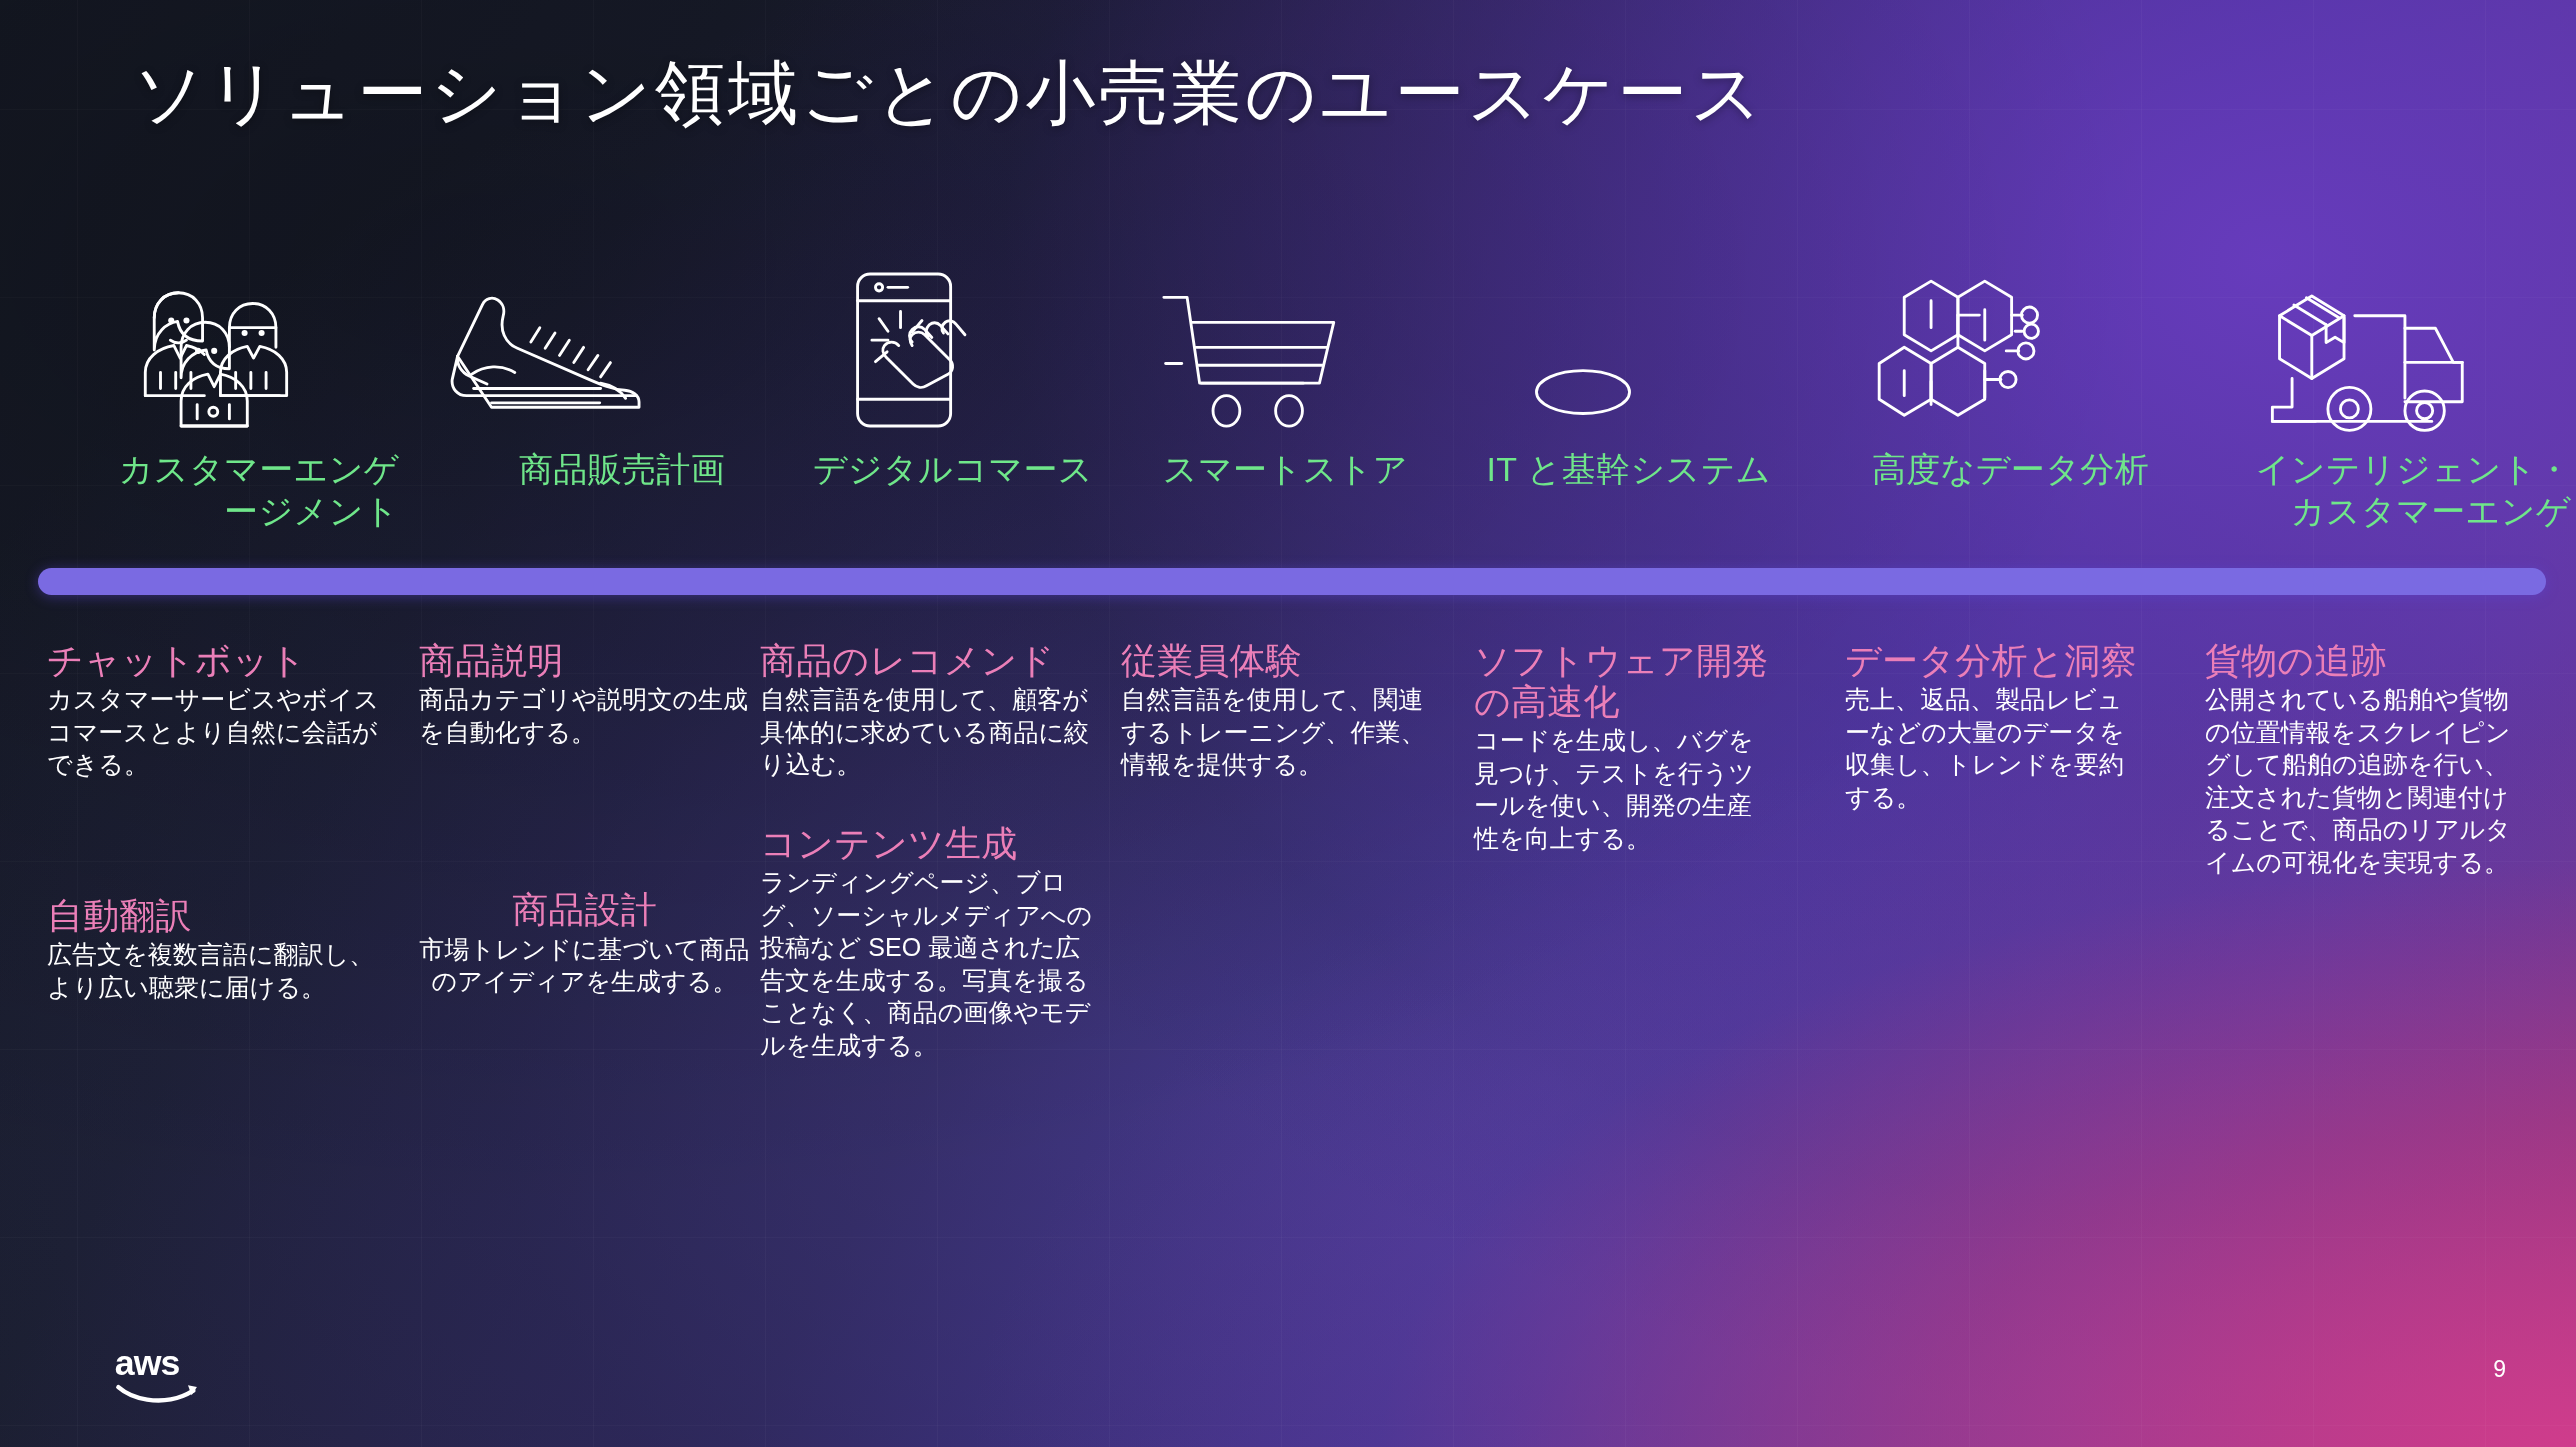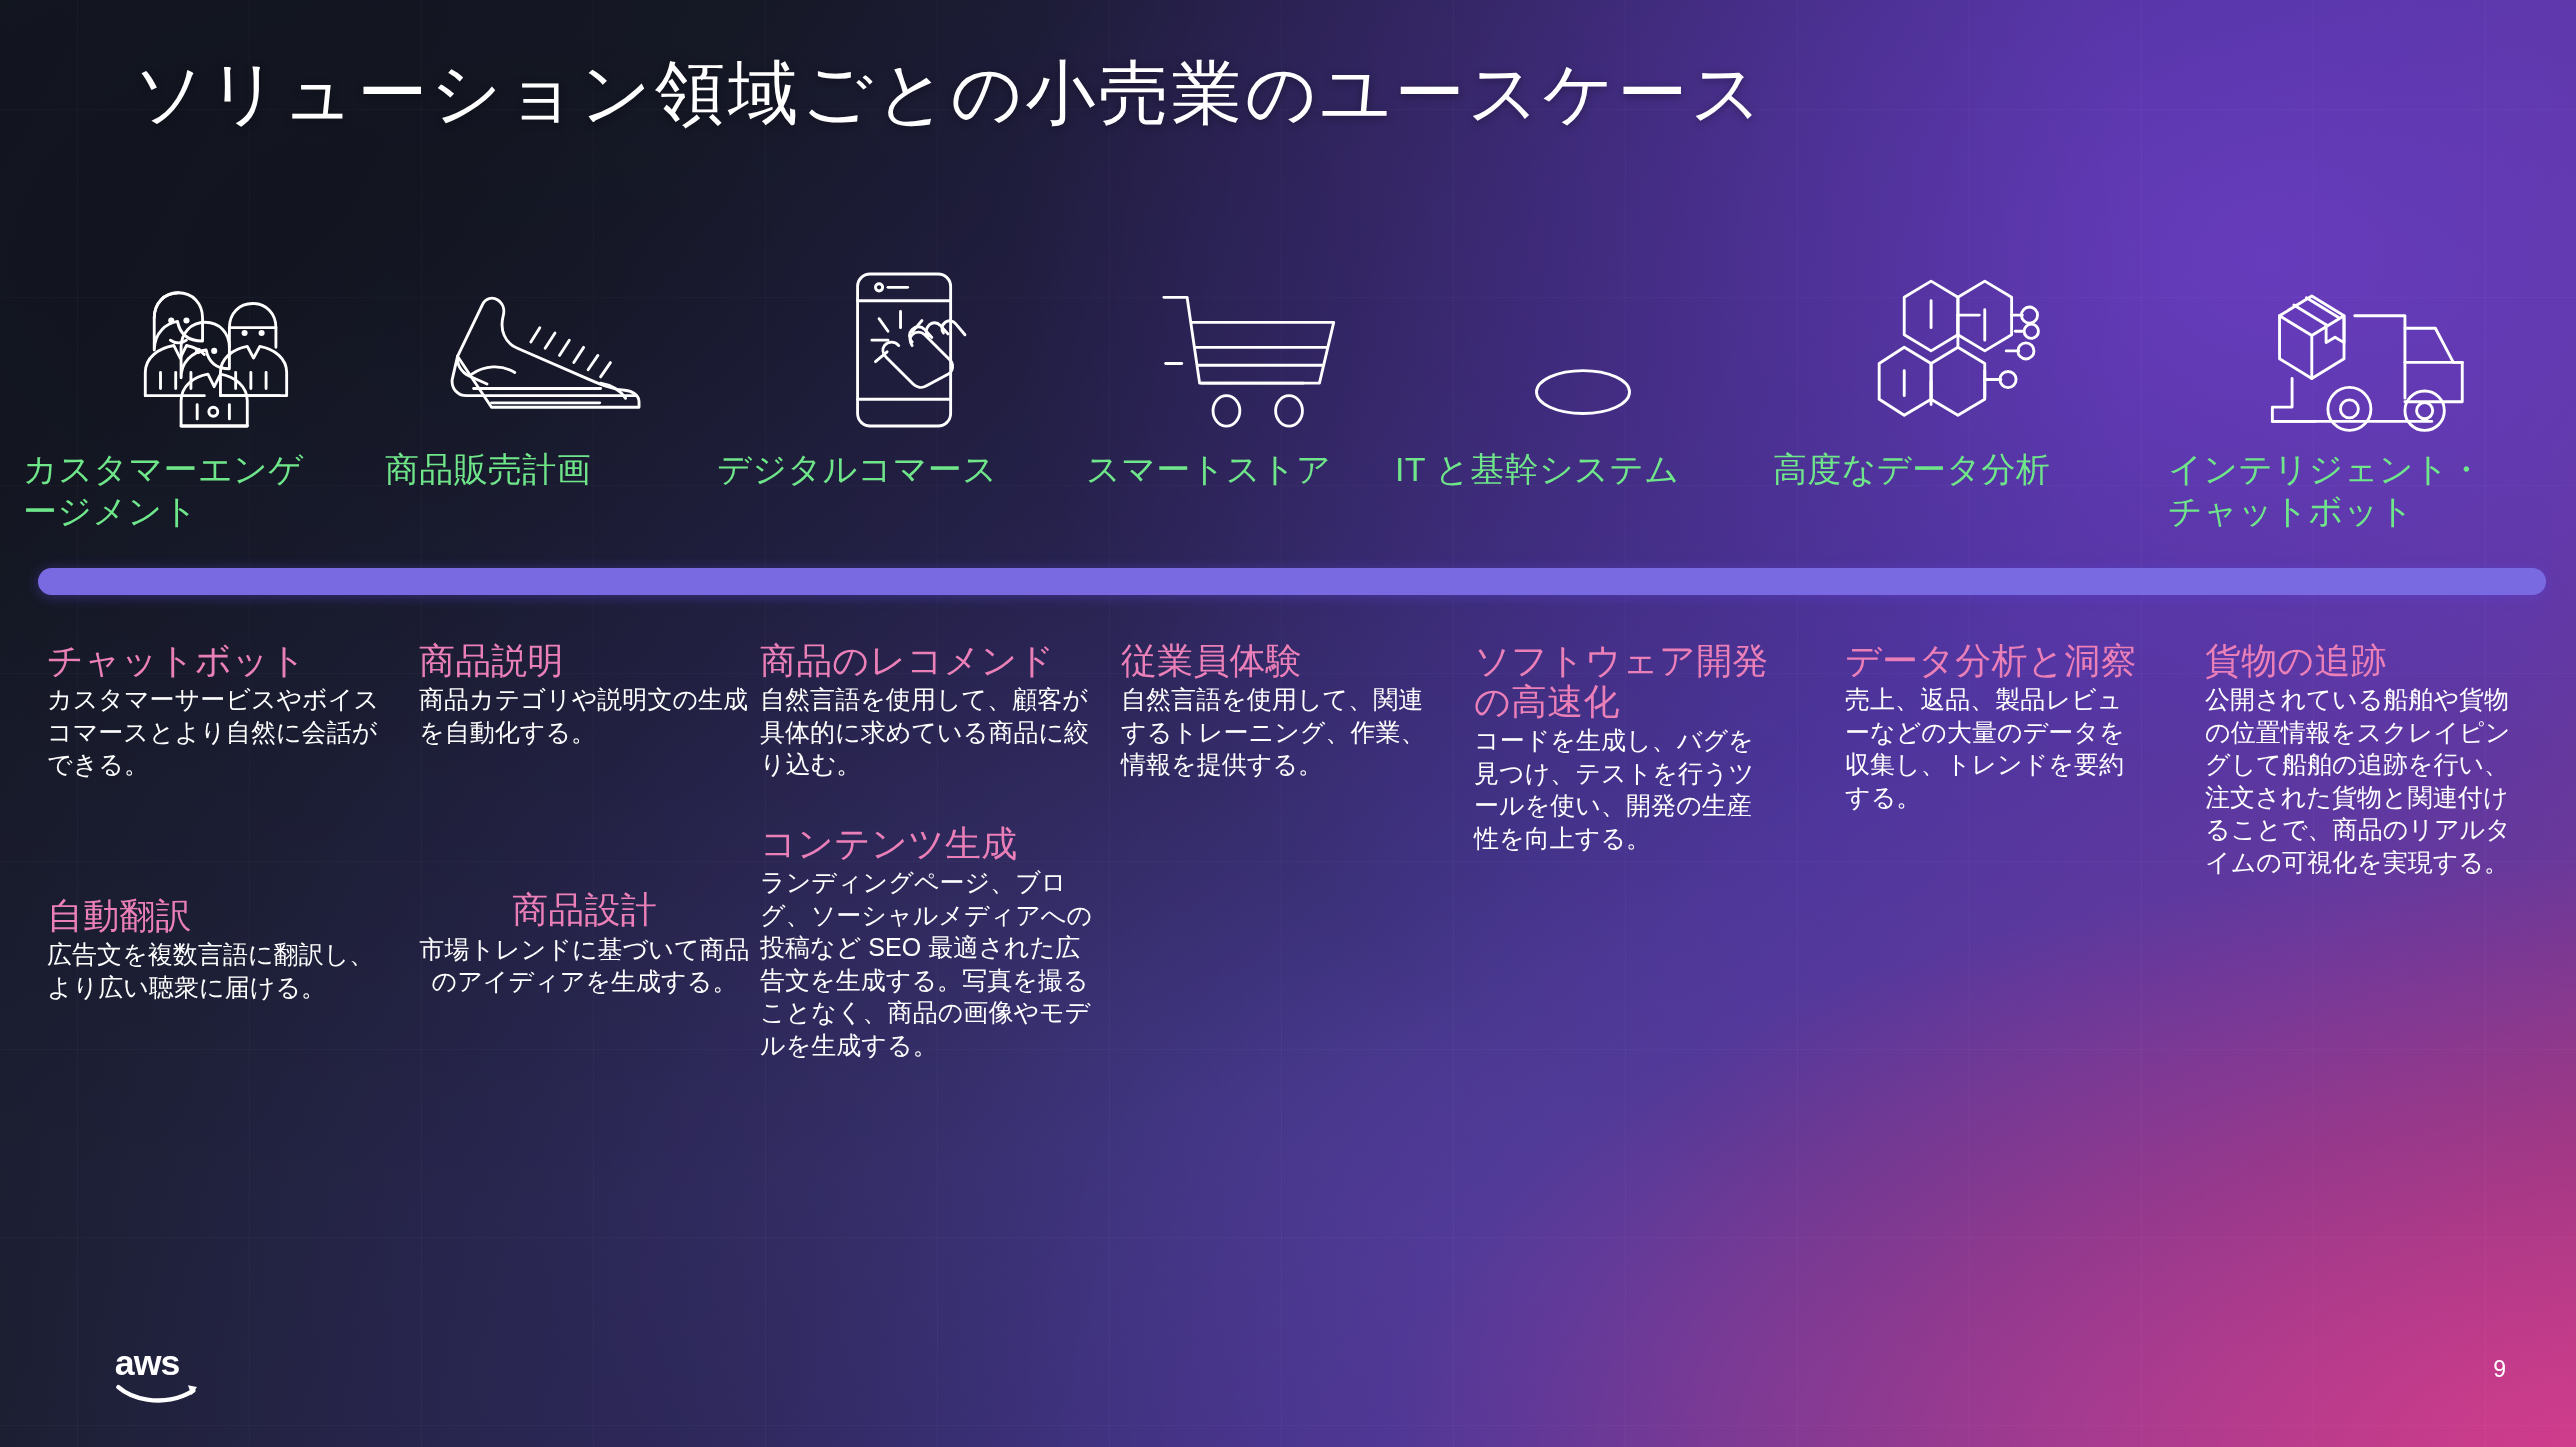--- a/index.html
+++ b/index.html
@@ -53,21 +53,21 @@
   
   .cats {
     position: absolute;
     left: 0; right: 0;
     top: 256px;
     height: 305px;
   }
   .cat {
     position: absolute;
     top: 0;
-    text-align: left;
+    text-align: right;
   }
   .cat .iconwrap {
     height: 179px;
     display: flex;
     align-items: flex-end;
     justify-content: center;
   }
   .cat svg { display: block; }
   .cat .catlabel {
     margin-top: 14.3px;
@@ -272,21 +272,21 @@
           <path d="M154 94 h64"></path>
           <path d="M28 112 v32 h-22 v16 h48"></path>
           <path d="M6 160 h178"></path>
           <circle cx="92" cy="146" r="24"></circle>
             <circle cx="92" cy="146" r="10"></circle>
           <circle cx="176" cy="148" r="22"></circle>
             <circle cx="176" cy="148" r="9"></circle>
         </svg>
       </div>
       <div class="catlabel">インテリジェント・
-チャットボット</div>
+カスタマーエンゲ</div>
     </div>
   </div>
 
   <div class="divider"></div>
 
   <div class="cols">
 
     <div class="col" style="left:47px; width:349px;">
       <div class="card">
         <div class="h">チャットボット</div>

